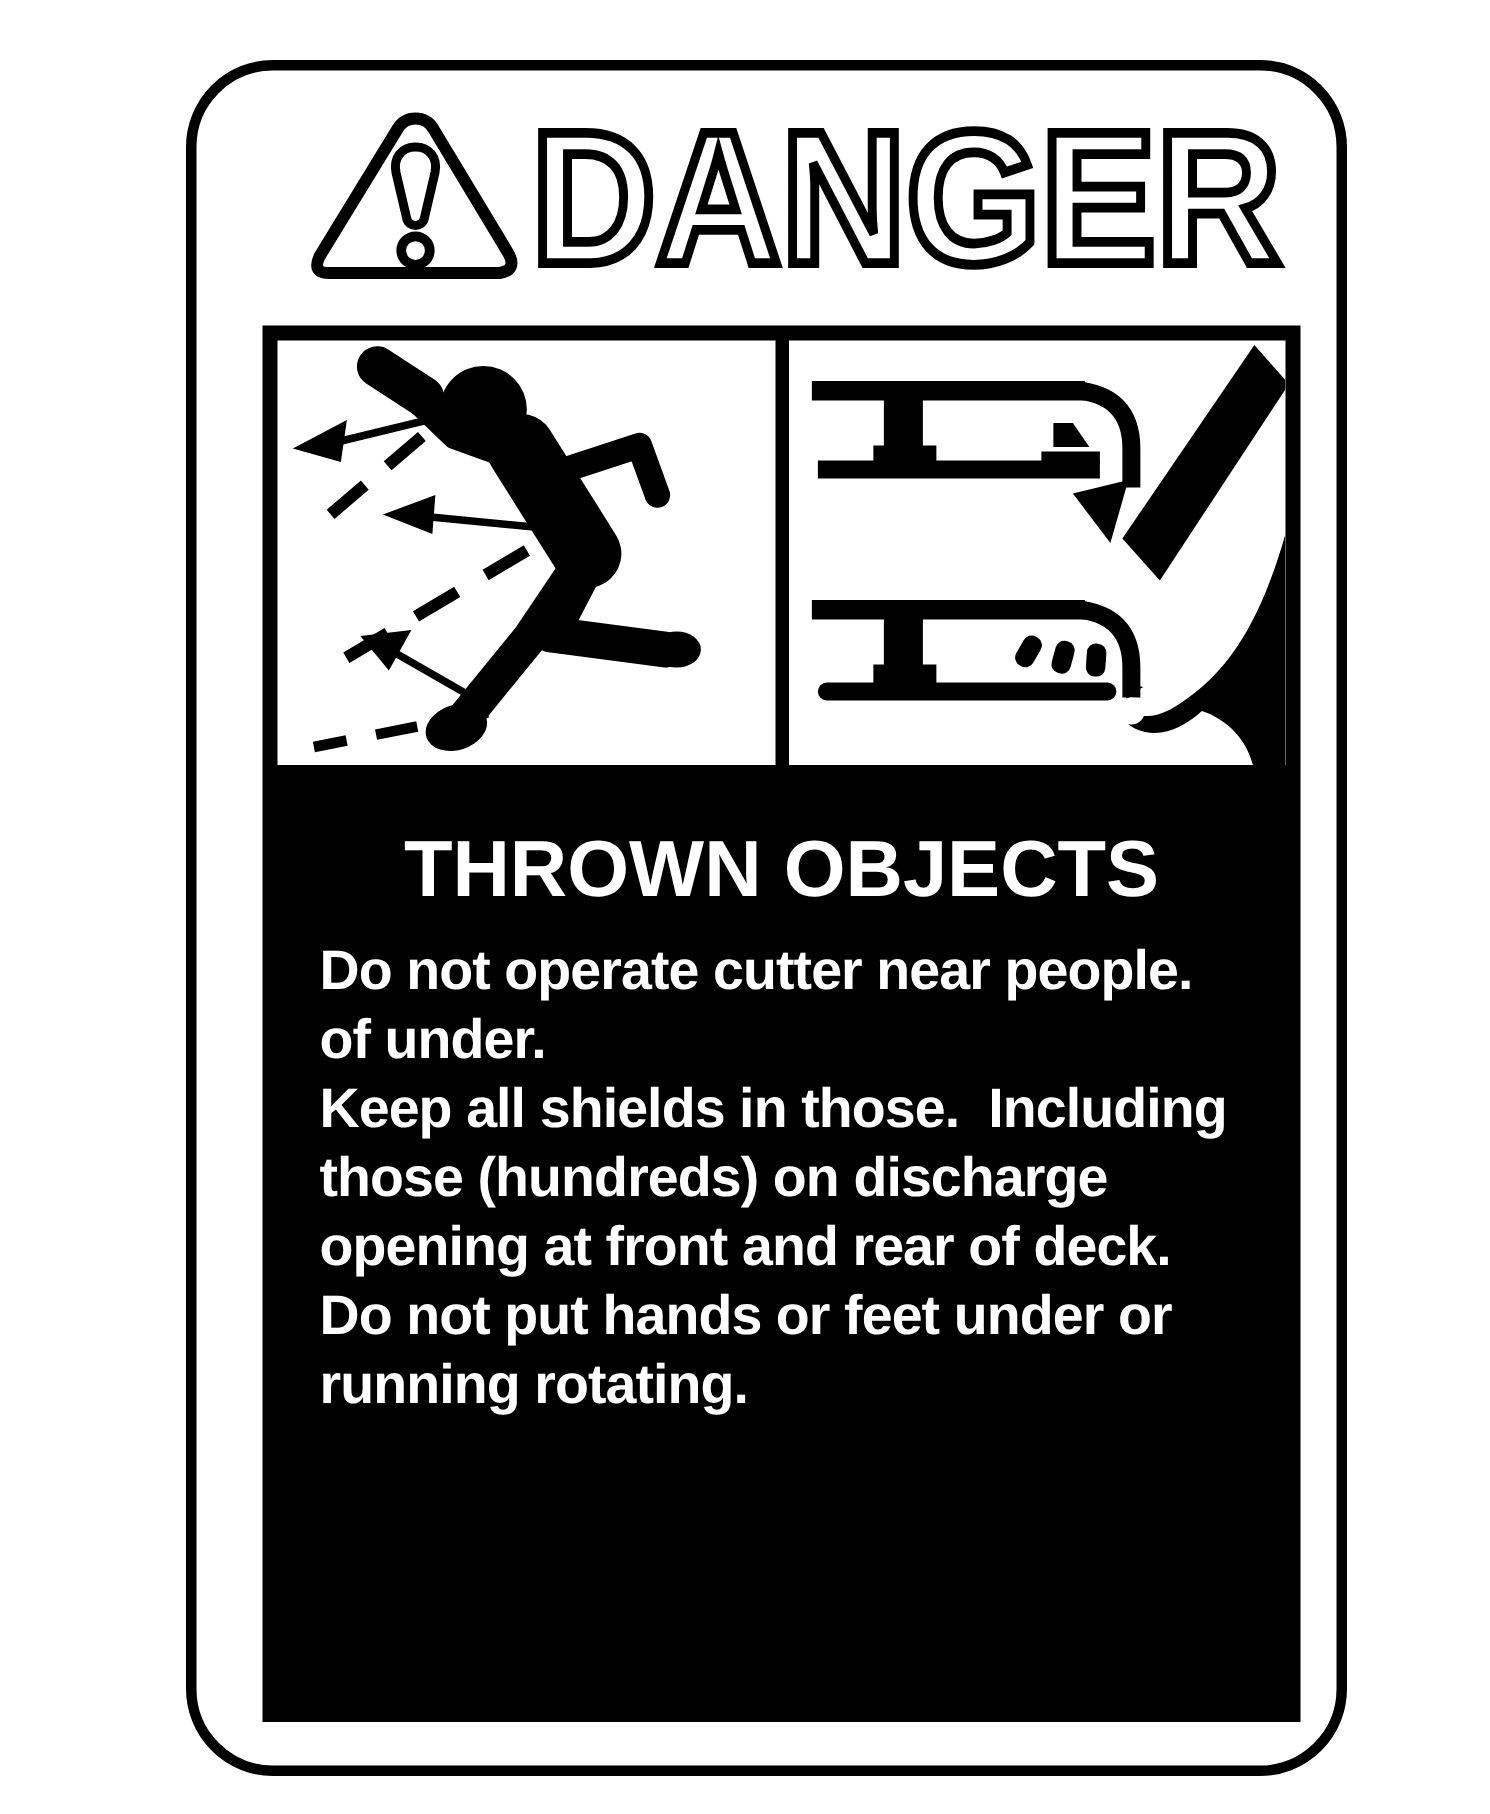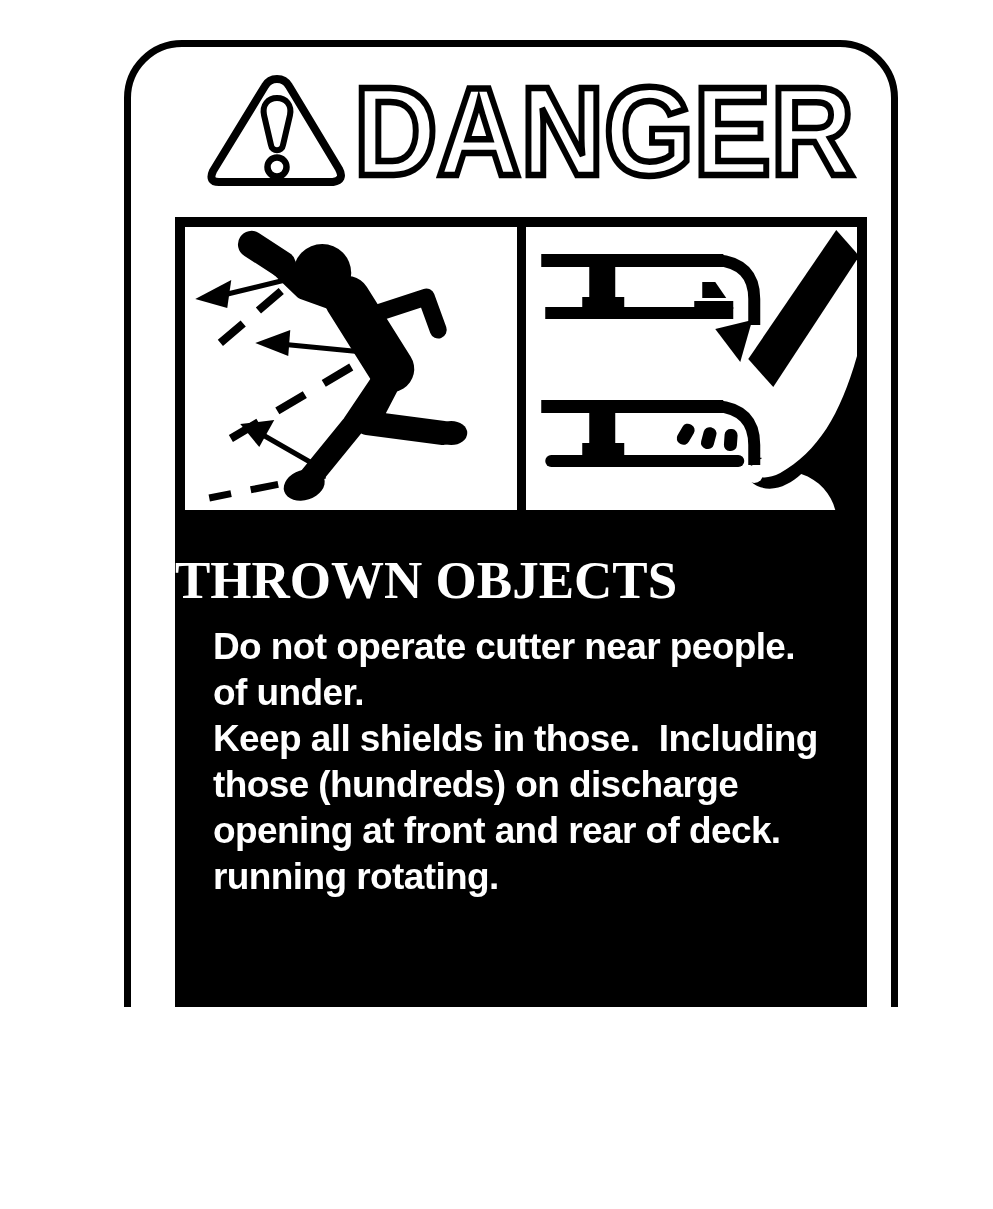--- a/index.html
+++ b/index.html
@@ -1,18 +1,18 @@
 <!DOCTYPE html>
 <html><head>
 <meta charset="utf-8">
 <style>
   html,body{margin:0;padding:0;background:#ffffff;}
   .label{
     position:relative;
-    width:993px;height:1007px;
+    width:993px;height:1209px;
     background:#ffffff;
     font-family:"Liberation Sans","DejaVu Sans",sans-serif;
     overflow:hidden;
   }
   .frame{
     position:absolute;left:124px;top:40px;
     width:774px;height:1144px;
     border:7px solid #000;border-radius:58px;
     box-sizing:border-box;
   }
@@ -30,25 +30,24 @@
   .textblock{
     position:absolute;left:175px;top:520px;
     width:692px;height:628px;
     background:#000;color:#fff;
     box-sizing:border-box;
     padding-top:30px;
   }
   .section-heading{
     margin:0;
     font-size:53px;font-weight:bold;
-    text-align:left;
+    text-align:center;
     line-height:60px;
     letter-spacing:0px;
     color:#fff;
-    font-family:Liberation Serif, serif;
   }
   .section-heading.first{margin-bottom:14px;}
   .section-heading.second{margin-top:24px;margin-bottom:16px;}
   .line{
     font-size:37px;font-weight:bold;
     line-height:46px;
     letter-spacing:-0.6px;
     padding-left:38px;
     white-space:pre;
     color:#fff;
@@ -157,16 +156,17 @@
 
     <h1 class="section-heading first">THROWN OBJECTS</h1>
 
     <div class="line">Do not operate cutter near people.</div>
     <div class="line">of under.</div>
     <div class="line">Keep all shields in those.  Including</div>
     <div class="line">those (hundreds) on discharge</div>
     <div class="line">opening at front and rear of deck.</div>
 
 
+    <div class="line">Do not put hands or feet under or</div>
     <div class="line">running rotating.</div>
   </div>
 
 </div>
 
 </body></html>

